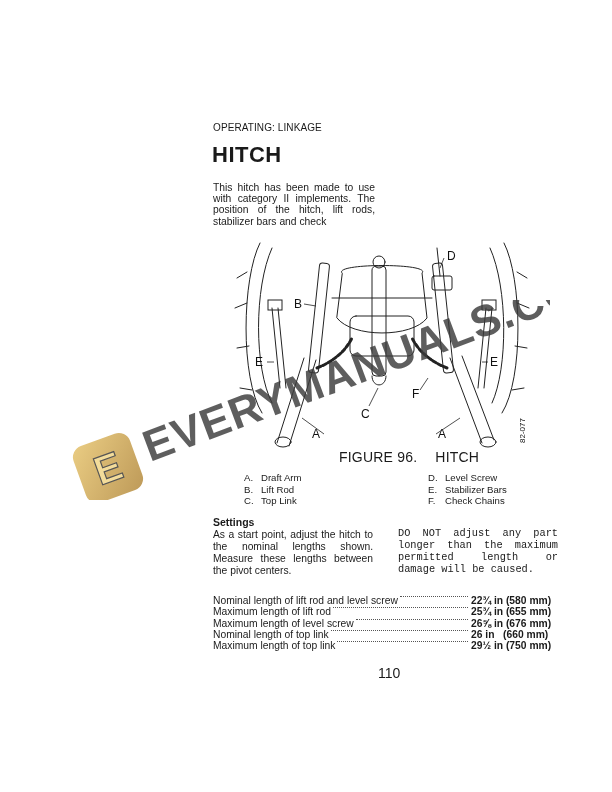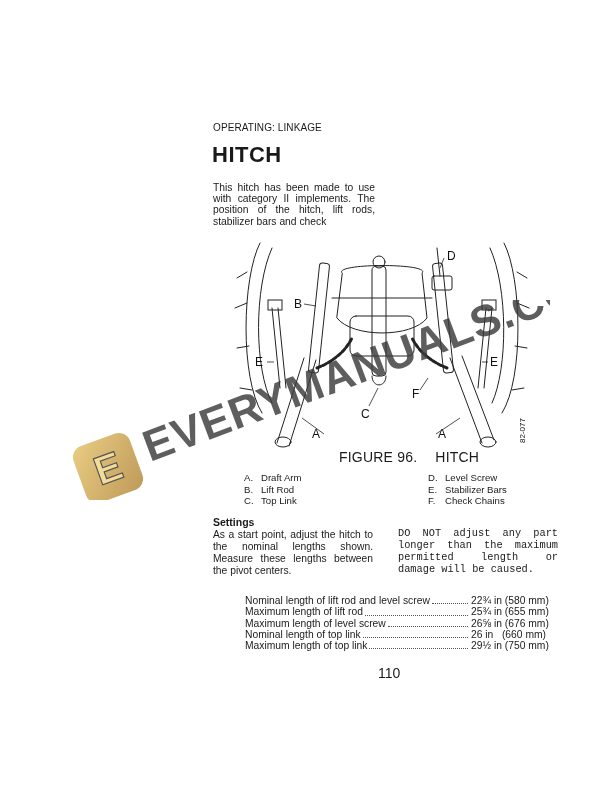--- a/index.html
+++ b/index.html
@@ -19,24 +19,24 @@
   .legend.left { left:244px; }
   .legend.right { left:428px; }
   .legend .row { display:flex; }
   .legend .key { width:17px; }
   .legend .val { }
   .settings-h { position:absolute; left:213px; top:516px; font-size:10.5px; font-weight:bold; margin:0;text-align:center; }
   .settings-p { position:absolute; top:529px; font-size:10.3px; line-height:12px; text-align:justify; }
   .settings-p.left { left:213px; width:160px; }
   .settings-p.right { left:398px; width:160px; top:527px;font-family:Liberation Mono, monospace; }
   .specs { position:absolute; left:213px; top:595px; width:346px; font-size:10.3px; line-height:11.3px; }
-  .spec-row { display:flex; align-items:flex-end;margin-left:32px; }
+  .spec-row { display:flex; align-items:flex-start; }
   .spec-label { white-space:nowrap; }
   .spec-dots { flex:1; border-bottom:1px dotted #555; margin:0 3px 2px 2px; height:1px; }
-  .spec-value { white-space:nowrap; width:88px; }
+  .spec-value { white-space:nowrap; width:88px;font-weight:bold; }
   .page-num { position:absolute; left:378px; top:665px; font-size:14px; }
   .watermark { position:absolute; left:70px; top:300px; width:480px; height:200px; pointer-events:none; }
 </style>
 </head>
 <body>
 
 <div class="page">
 
   <div class="section-label">OPERATING: LINKAGE</div>
   <h1 class="title">HITCH</h1>

